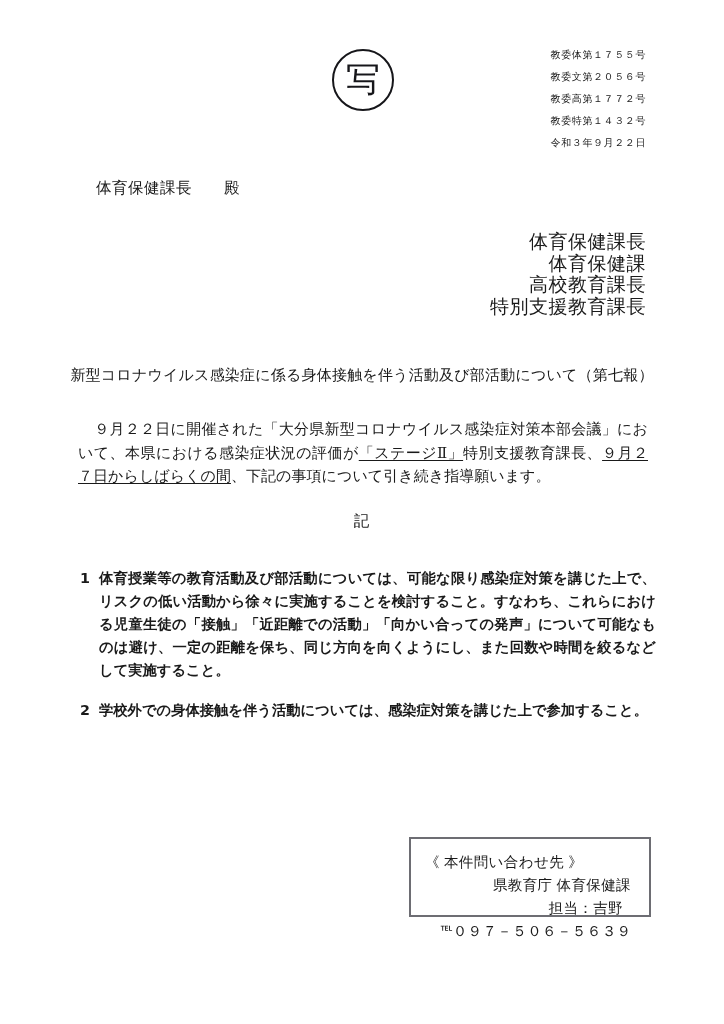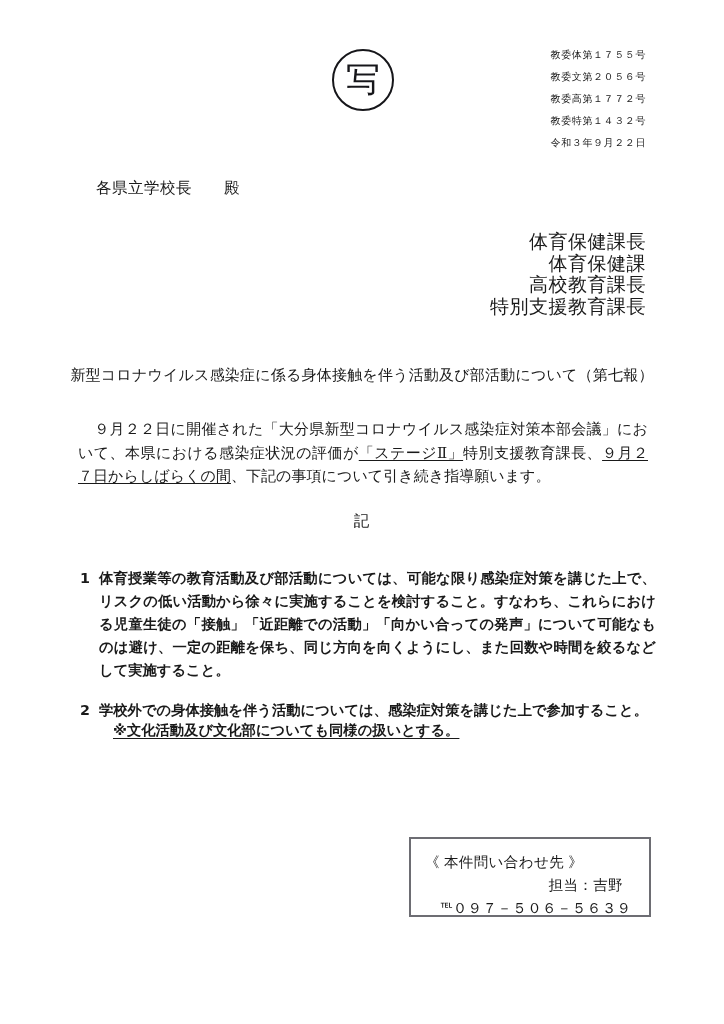--- a/index.html
+++ b/index.html
@@ -186,21 +186,21 @@
   </div>
 
   <div class="doc-numbers">
     <div>教委体第１７５５号</div>
     <div>教委文第２０５６号</div>
     <div>教委高第１７７２号</div>
     <div>教委特第１４３２号</div>
     <div>令和３年９月２２日</div>
   </div>
 
-  <div class="addressee">各県立学校長　　殿</div>
+  <div class="addressee">体育保健課長　　殿</div>
 
   <div class="senders">
     <div>体育保健課長</div>
     <div>体育保健課</div>
     <div>高校教育課長</div>
     <div>特別支援教育課長</div>
   </div>
 
   <div class="subject">新型コロナウイルス感染症に係る身体接触を伴う活動及び部活動について（第七報）</div>
 
@@ -214,23 +214,23 @@
     <div class="item">
       <div class="item-num">1</div>
       <div class="item-text">体育授業等の教育活動及び部活動については、可能な限り感染症対策を講じた上で、リスクの低い活動から徐々に実施することを検討すること。すなわち、これらにおける児童生徒の「接触」「近距離での活動」「向かい合っての発声」について可能なものは避け、一定の距離を保ち、同じ方向を向くようにし、また回数や時間を絞るなどして実施すること。</div>
     </div>
     <div class="item">
       <div class="item-num">2</div>
       <div class="item-text">学校外での身体接触を伴う活動については、感染症対策を講じた上で参加すること。</div>
     </div>
   </div>
 
-  <div class="note">※文化活動及び文化部についても同様の扱いとする。</div>
 
   <div class="contact-box">
     <div class="contact-inner">
       <div class="contact-head">《 本件問い合わせ先 》</div>
+      <div class="contact-org">県教育庁 体育保健課</div>
       <div class="contact-person">担当：吉野</div>
       <div class="contact-tel">℡０９７－５０６－５６３９</div>
     </div>
   </div>
 
 </div>
 
 </body></html>

